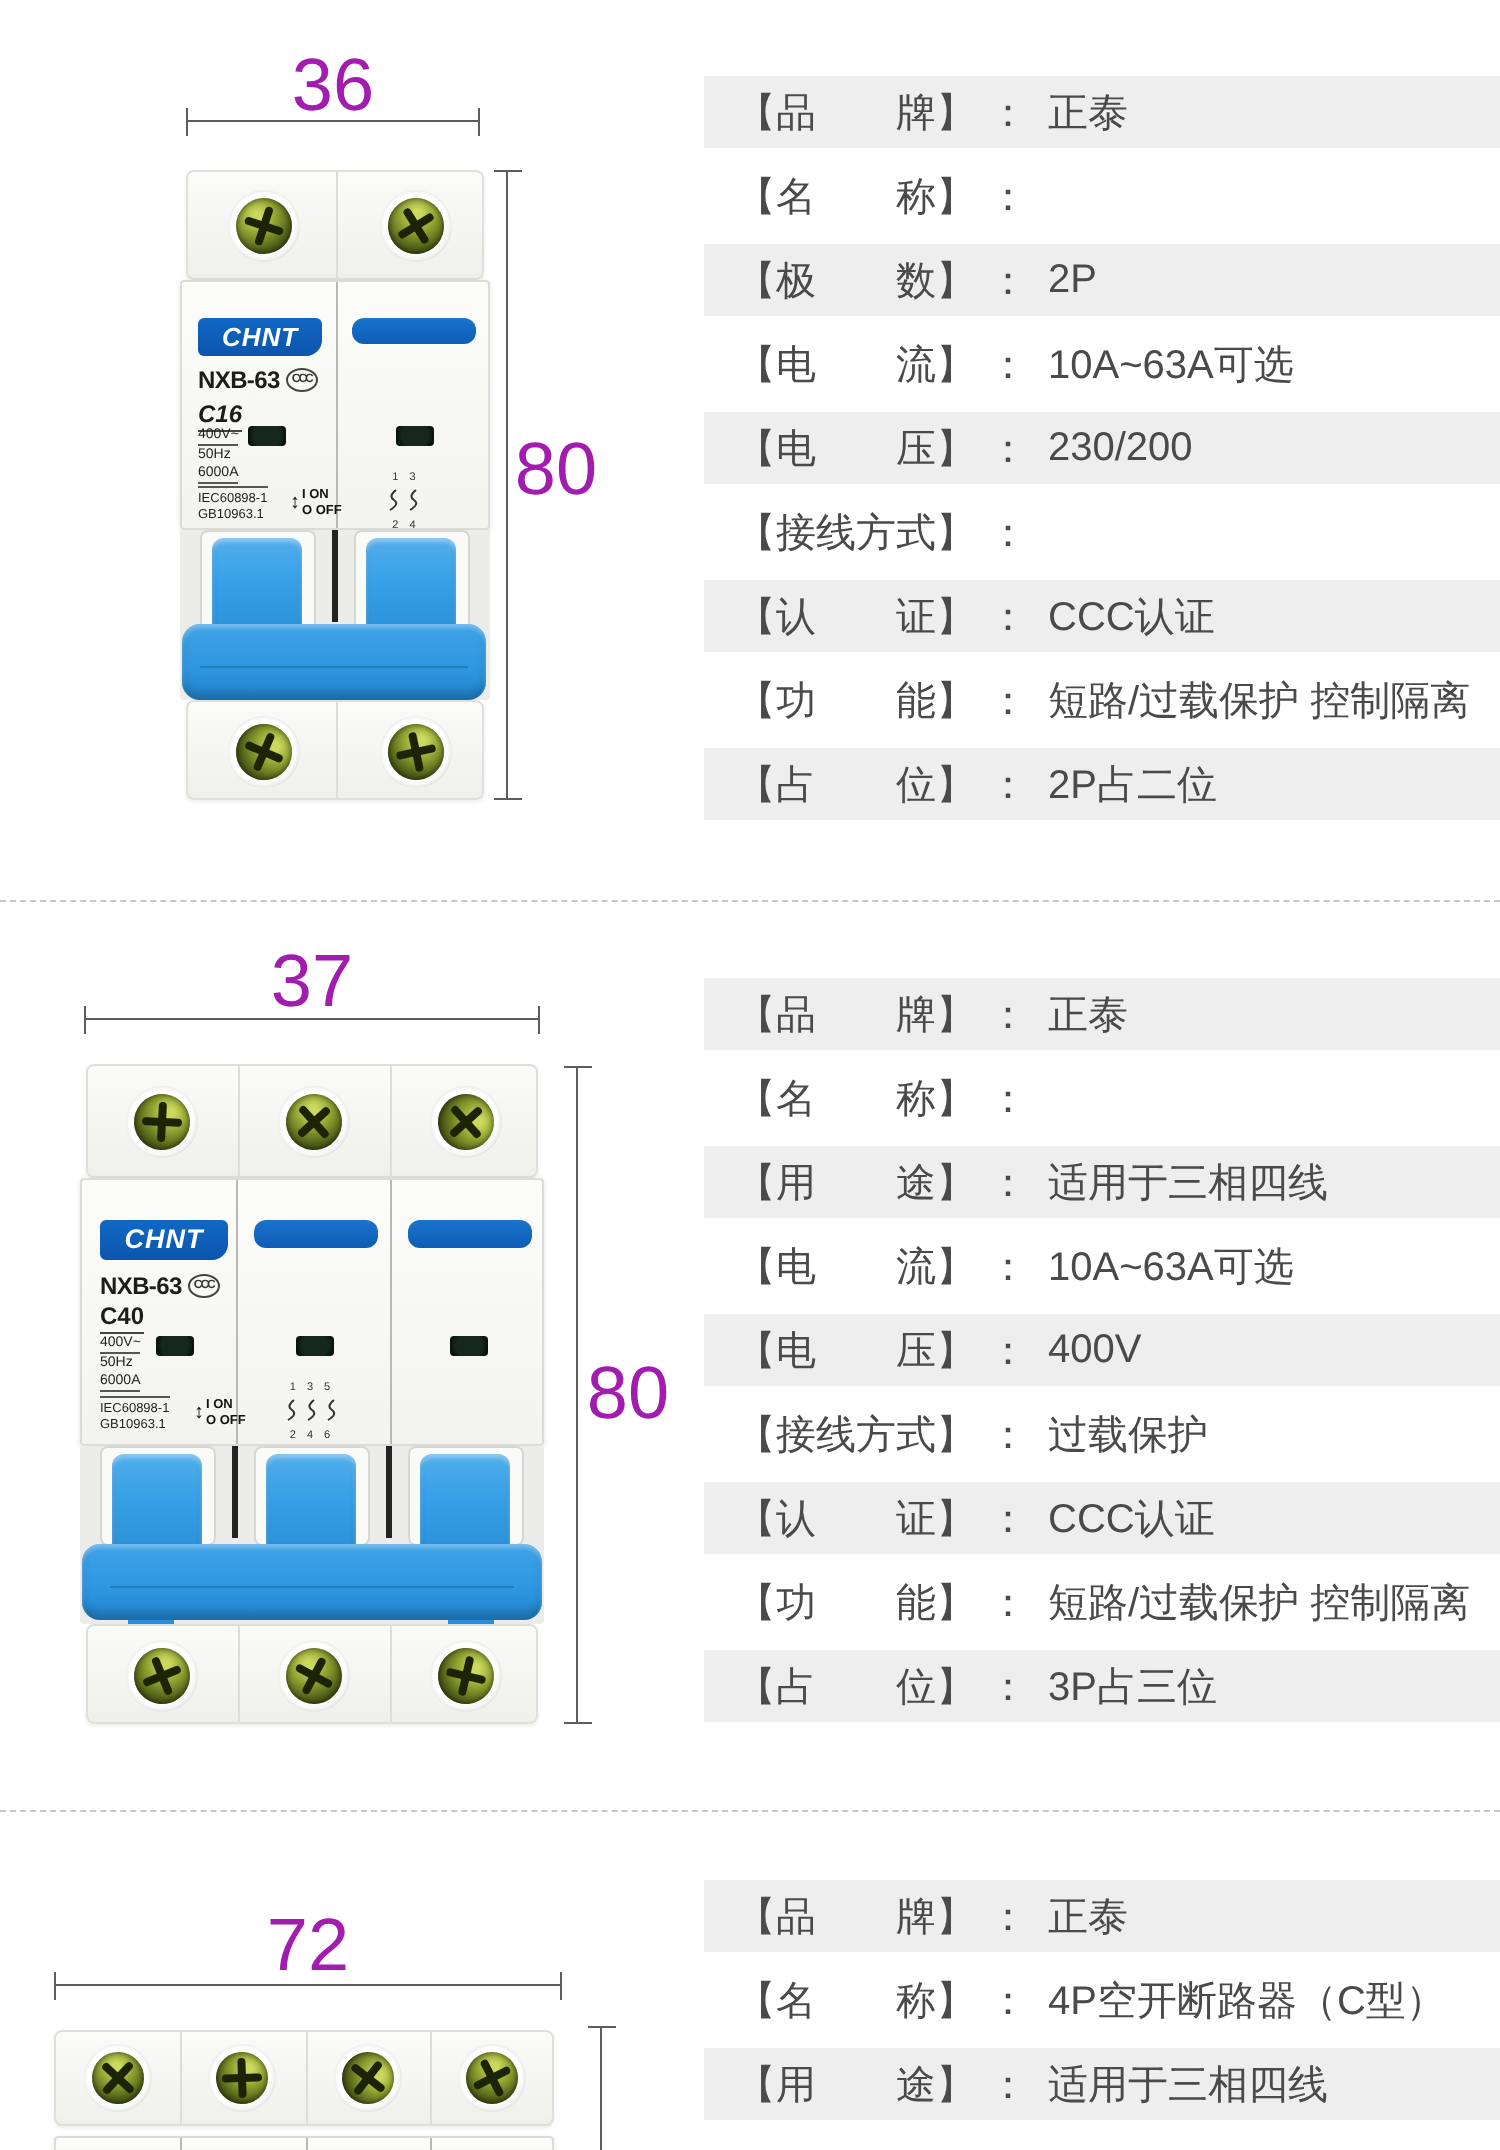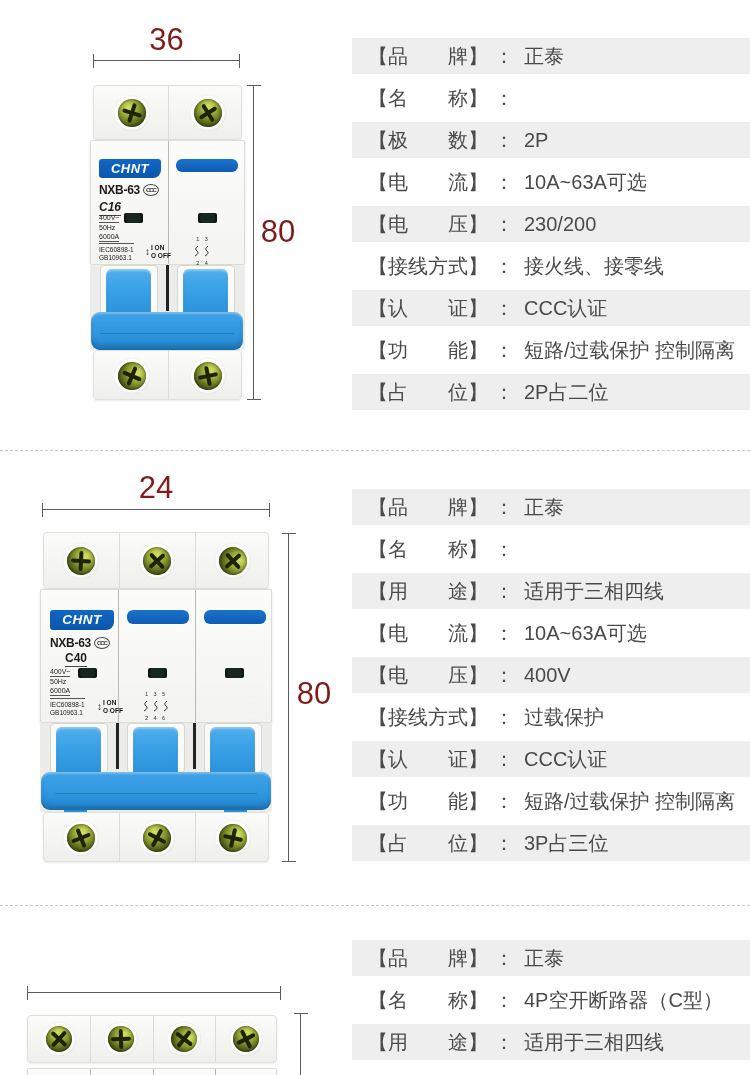--- a/index.html
+++ b/index.html
@@ -7,21 +7,21 @@
   .canvas {
     position:relative; width:750px; height:1075px; overflow:hidden;
     background:#ffffff;
     font-family:"Liberation Sans","DejaVu Sans",sans-serif;
   }
 
   
   .divider { position:absolute; left:0; width:750px; border-top:1px dashed #c7c7c7; height:0; }
 
   
-  .dim-num { position:absolute; color:#7f1d1d; font-size:31px; text-align:center; line-height:1; }
+  .dim-num { position:absolute; color:#a21caf; font-size:37px; text-align:center; line-height:1; }
   .dim-line-h { position:absolute; height:0; border-top:1px solid #5c5c5c; }
   .dim-line-h::before, .dim-line-h::after {
     content:""; position:absolute; top:-7px; width:1px; height:14px; background:#5c5c5c; }
   .dim-line-h::before { left:0; } .dim-line-h::after { right:0; }
   .dim-line-v { position:absolute; width:0; border-left:1px solid #5c5c5c; }
   .dim-line-v::before, .dim-line-v::after {
     content:""; position:absolute; left:-7px; height:1px; width:14px; background:#5c5c5c; }
   .dim-line-v::before { top:0; } .dim-line-v::after { bottom:0; }
 
   
@@ -205,21 +205,20 @@
         <span>】</span>
         <span class="spec-colon">：</span>
         <span class="spec-val">230/200</span>
       </div>
 
       <div class="spec-row">
         <span>【</span>
         <span class="spec-lbl">接线方式</span>
         <span>】</span>
         <span class="spec-colon">：</span>
-        <span class="spec-val">接火线、接零线</span>
       </div>
 
       <div class="spec-row">
         <span>【</span>
         <span class="spec-lbl">认证</span>
         <span>】</span>
         <span class="spec-colon">：</span>
         <span class="spec-val">CCC认证</span>
       </div>
 
@@ -235,21 +234,21 @@
         <span>【</span>
         <span class="spec-lbl">占位</span>
         <span>】</span>
         <span class="spec-colon">：</span>
         <span class="spec-val">2P占二位</span>
       </div>
     </div>
 
   <div class="divider" style="top:450px;"></div>
 
-  <div class="dim-num" style="left:42px; top:472px; width:228px;">24</div>
+  <div class="dim-num" style="left:42px; top:472px; width:228px;">37</div>
   <div class="dim-line-h" style="left:42px; top:509px; width:228px;"></div>
   <div class="dim-line-v" style="left:288px; top:533px; height:329px;"></div>
   <div class="dim-num" style="left:292px; top:678px; width:44px;">80</div>
 
   <div class="breaker" style="left:40px; top:532px; width:232px; height:330px;">
     <div class="b-block" style="left:3px; top:0; width:226px; height:57px;">
       <div class="b-sep" style="left:75px;"></div>
       <div class="b-sep" style="left:151px;"></div>
       <div class="hole" style="left:19px; top:10px;">
         <div class="screw" style="transform:rotate(75deg);"></div>
@@ -264,21 +263,21 @@
 
     <div class="b-face" style="left:0; top:57px; width:232px; height:134px;">
       <div class="face-sep" style="left:77px;"></div>
       <div class="face-sep" style="left:154px;"></div>
 
       <div class="logo" style="left:9px; top:20px; width:64px; height:20px; font-size:13.5px; line-height:20px;">CHNT</div>
       <div class="model-row" style="left:9px; top:46px;">
         <span class="model-txt">NXB-63</span>
         <span class="ccc-mark">CCC</span>
       </div>
-      <div class="rating" style="left:24px; top:61px;">C40</div>
+      <div class="rating" style="left:9px; top:61px;">C40</div>
       <div class="tiny u" style="left:9px; top:78px;">400V~</div>
       <div class="tiny" style="left:9px; top:88px;">50Hz</div>
       <div class="tiny u" style="left:9px; top:97px;">6000A</div>
       <div class="stds" style="left:9px; top:108px;">
         <div>IEC60898-1</div>
         <div>GB10963.1</div>
       </div>
       <div class="onoff" style="left:56px; top:109px;">
         <span class="arr">↕</span>
         <span>
@@ -402,20 +401,21 @@
         <span>【</span>
         <span class="spec-lbl">占位</span>
         <span>】</span>
         <span class="spec-colon">：</span>
         <span class="spec-val">3P占三位</span>
       </div>
     </div>
 
   <div class="divider" style="top:905px;"></div>
 
+  <div class="dim-num" style="left:27px; top:954px; width:254px;">72</div>
   <div class="dim-line-h" style="left:27px; top:992px; width:254px;"></div>
   <div class="dim-line-v" style="left:300px; top:1013px; height:70px;"></div>
 
   <div class="breaker" style="left:27px; top:1015px; width:250px; height:60px;">
     <div class="b-block" style="left:0; top:0; width:250px; height:48px;">
       <div class="b-sep" style="left:62px;"></div>
       <div class="b-sep" style="left:125px;"></div>
       <div class="b-sep" style="left:187px;"></div>
       <div class="hole" style="left:14px; top:6px; width:34px; height:34px;">
         <div class="screw" style="width:26px; height:26px; transform:rotate(25deg);"></div>

